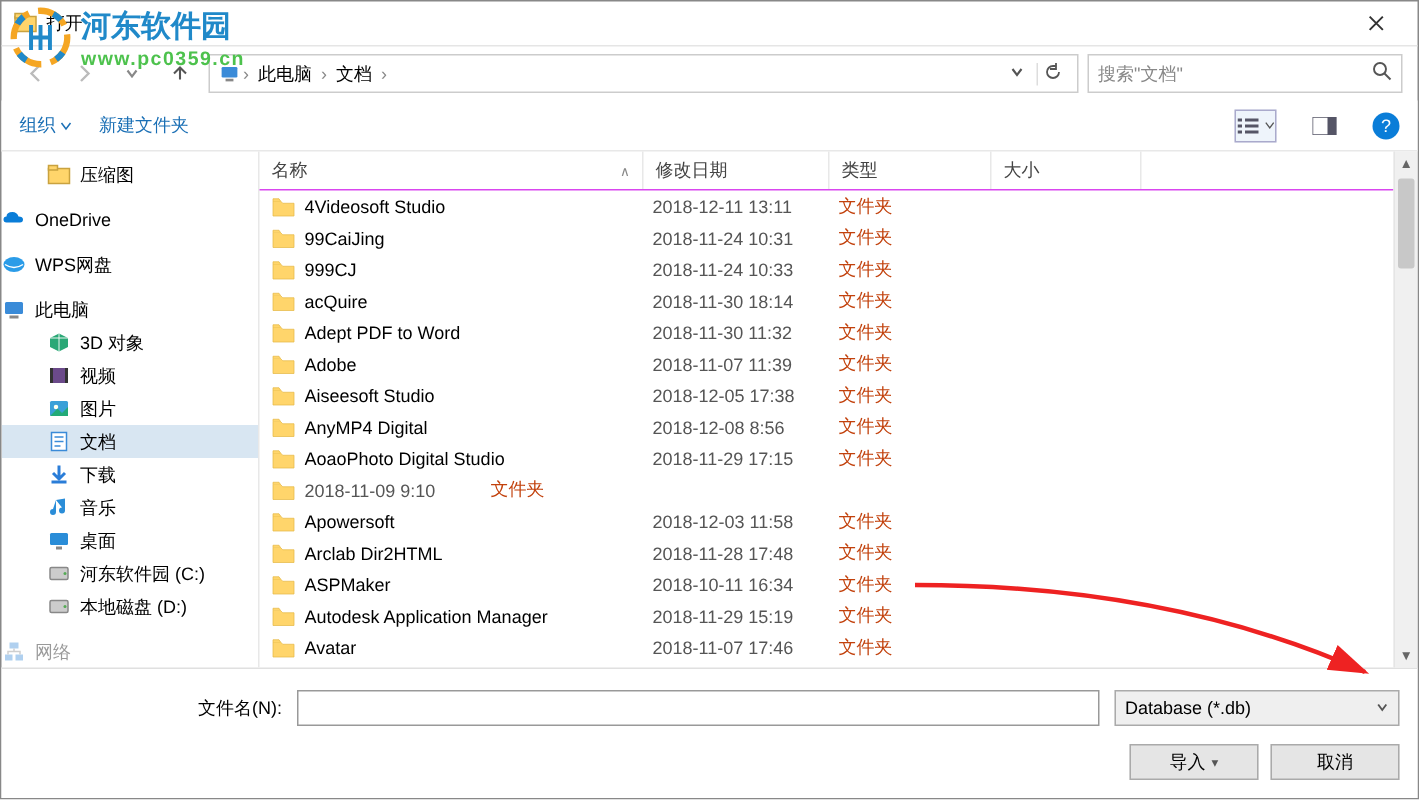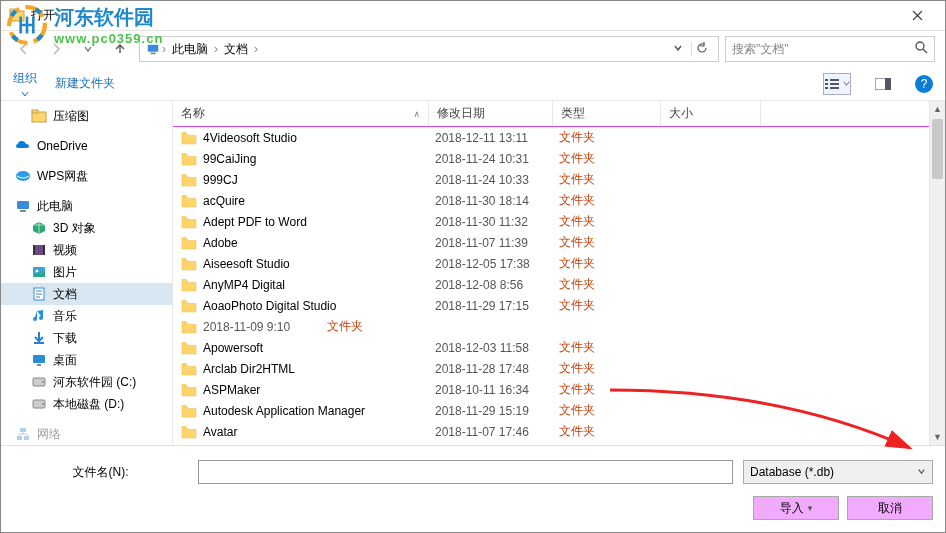--- a/index.html
+++ b/index.html
@@ -13,29 +13,29 @@
 .navbtn { width: 26px; height: 26px; display: flex; align-items: center; justify-content: center; color: #666; cursor: pointer; }
 .navbtn.disabled { color: #ccc; }
 .addrbar { flex: 1; height: 26px; border: 1px solid #ccc; display: flex; align-items: center; padding: 0 6px; background: #fff; }
 .addrbar .seg { padding: 0 4px; }
 .addrbar .sep { color: #888; padding: 0 2px; }
 .addrbar .dd { margin-left: auto; padding: 0 4px; color: #555; }
 .addrbar .ref { padding: 0 4px; color: #555; border-left: 1px solid #ddd; margin-left: 4px; }
 .searchbox { width: 210px; height: 26px; border: 1px solid #ccc; display: flex; align-items: center; padding: 0 6px; color: #888; }
 .searchbox .sicon { margin-left: auto; color: #555; }
 .toolbar { height: 34px; display: flex; align-items: center; padding: 0 12px; gap: 18px; border-bottom: 1px solid #e8e8e8; background: #fff; }
-.toolbar .tbtn { color: #1a6fb5; cursor: pointer; display: flex; align-items: center; gap: 3px; flex-direction: column; }
+.toolbar .tbtn { color: #1a6fb5; cursor: pointer; display: flex; align-items: center; gap: 3px; }
 .toolbar .spacer { flex: 1; }
 .toolbar .ricon { width: 28px; height: 22px; display: flex; align-items: center; justify-content: center; color: #555; cursor: pointer; border: 1px solid transparent; }
 .toolbar .ricon.active { border: 1px solid #aac; background: #eef4fb; }
 .toolbar .help { width: 18px; height: 18px; border-radius: 50%; background: #0a7dd8; color: #fff; display: flex; align-items: center; justify-content: center; font-size: 11px; }
 .mainarea { flex: 1; display: flex; min-height: 0; }
 .sidebar { width: 172px; border-right: 1px solid #e8e8e8; overflow-y: auto; padding: 4px 0; }
 .sbitem { height: 22px; display: flex; align-items: center; padding-left: 30px; gap: 6px; cursor: pointer; white-space: nowrap; }
-.sbitem.l1 { padding-left: 14px; }
+.sbitem.l1 { padding-left: 0; }
 .sbitem.l2 { }
 .sbitem.selected { background: #d8e6f2; }
 .sbitem .sbicon { width: 16px; height: 16px; flex-shrink: 0; }
 .filepane { flex: 1; display: flex; flex-direction: column; min-width: 0; }
 .colheaders { height: 26px; display: flex; align-items: center; border-bottom: 1px solid #d946ef; color: #444; }
 .colheaders .ch { padding: 0 8px; border-right: 1px solid #e8e8e8; height: 100%; display: flex; align-items: center; cursor: pointer; }
 .ch-name { width: 256px; }
 .ch-date { width: 124px; }
 .ch-type { width: 108px; }
 .ch-size { width: 100px; }
@@ -46,26 +46,26 @@
 .frow .fname { width: 232px; white-space: nowrap; overflow: hidden; text-overflow: ellipsis; }
 .frow .fdate { width: 124px; color: #555; }
 .frow .ftype { width: 108px; color: #c2410c; }
 .scrollbar { width: 16px; background: #f0f0f0; border-left: 1px solid #e5e5e5; position: relative; }
 .scrollbar .thumb { position: absolute; top: 18px; left: 2px; right: 2px; height: 60px; background: #c8c8c8; border-radius: 2px; }
 .scrollbar .arr { position: absolute; left: 0; right: 0; height: 16px; display: flex; align-items: center; justify-content: center; color: #666; font-size: 9px; }
 .scrollbar .arr.up { top: 0; }
 .scrollbar .arr.down { bottom: 0; }
 .bottom { border-top: 1px solid #e0e0e0; padding: 14px 12px 12px; background: #fff; }
 .fnrow { display: flex; align-items: center; gap: 10px; margin-bottom: 12px; }
-.fnlabel { width: 175px; text-align: center; }
+.fnlabel { width: 175px; text-align: right; }
 .fninput { flex: 1; height: 24px; border: 1px solid #999; padding: 0 4px; }
 .ftsel { width: 190px; height: 24px; border: 1px solid #aaa; background: #efefef; display: flex; align-items: center; padding: 0 6px; cursor: pointer; }
 .ftsel .dd2 { margin-left: auto; color: #555; }
 .btnrow { display: flex; justify-content: flex-end; gap: 8px; }
-.btn { width: 86px; height: 24px; border: 1px solid #aaa; background: #f0abfc; cursor: pointer; display: flex; align-items: center; justify-content: center; }
+.btn { width: 86px; height: 24px; border: 1px solid #aaa; background: #e5e5e5; cursor: pointer; display: flex; align-items: center; justify-content: center; }
 .btn .dd3 { margin-left: 4px; font-size: 9px; color: #555; }
 .watermark { position: absolute; top: 4px; left: 6px; pointer-events: none; z-index: 100; display: flex; align-items: center; gap: 6px; }
 .watermark .wlogo { width: 42px; height: 42px; }
 .watermark .wtext { display: flex; flex-direction: column; }
 .watermark .wt1 { font-size: 20px; font-weight: bold; color: #2089c9; font-family: "SimHei", sans-serif; }
 .watermark .wt2 { font-size: 13px; font-weight: bold; color: #4dc24d; letter-spacing: 1px; }
 .arrow-annot { position: absolute; pointer-events: none; z-index: 99; }
 
 
 .foldersvg { fill: #ffd56b; stroke: #e5b94a; stroke-width: 0.5; }
@@ -229,30 +229,30 @@
         </div>
         <div class="sbitem l2 selected">
           <svg class="sbicon" viewBox="0 0 16 16">
             <rect x="3" y="2" width="10" height="12" fill="#fff" stroke="#3a8bd8"></rect>
             <path d="M5 5 L11 5 M5 8 L11 8 M5 11 L9 11" stroke="#3a8bd8"></path>
           </svg>
           <span>文档</span>
         </div>
         <div class="sbitem l2">
           <svg class="sbicon" viewBox="0 0 16 16">
-            <path d="M6 3 L6 11 A2 2 0 1 1 4 9 M6 3 L12 2 L12 10 A2 2 0 1 1 10 8" fill="#2a8dd8"></path>
-          </svg>
-          <span>音乐</span>
-        </div>
-        <div class="sbitem l2">
-          <svg class="sbicon" viewBox="0 0 16 16">
             <path d="M8 2 L8 10 M4 7 L8 11 L12 7" stroke="#2a7dd8" stroke-width="2" fill="none"></path>
             <path d="M3 13 L13 13" stroke="#2a7dd8" stroke-width="2"></path>
           </svg>
           <span>下载</span>
+        </div>
+        <div class="sbitem l2">
+          <svg class="sbicon" viewBox="0 0 16 16">
+            <path d="M6 3 L6 11 A2 2 0 1 1 4 9 M6 3 L12 2 L12 10 A2 2 0 1 1 10 8" fill="#2a8dd8"></path>
+          </svg>
+          <span>音乐</span>
         </div>
         <div class="sbitem l2">
           <svg class="sbicon" viewBox="0 0 16 16">
             <rect x="2" y="3" width="12" height="8" fill="#2a8dd8" rx="1"></rect>
             <rect x="6" y="12" width="4" height="2" fill="#888"></rect>
           </svg>
           <span>桌面</span>
         </div>
         <div class="sbitem l2">
           <svg class="sbicon" viewBox="0 0 16 16">

